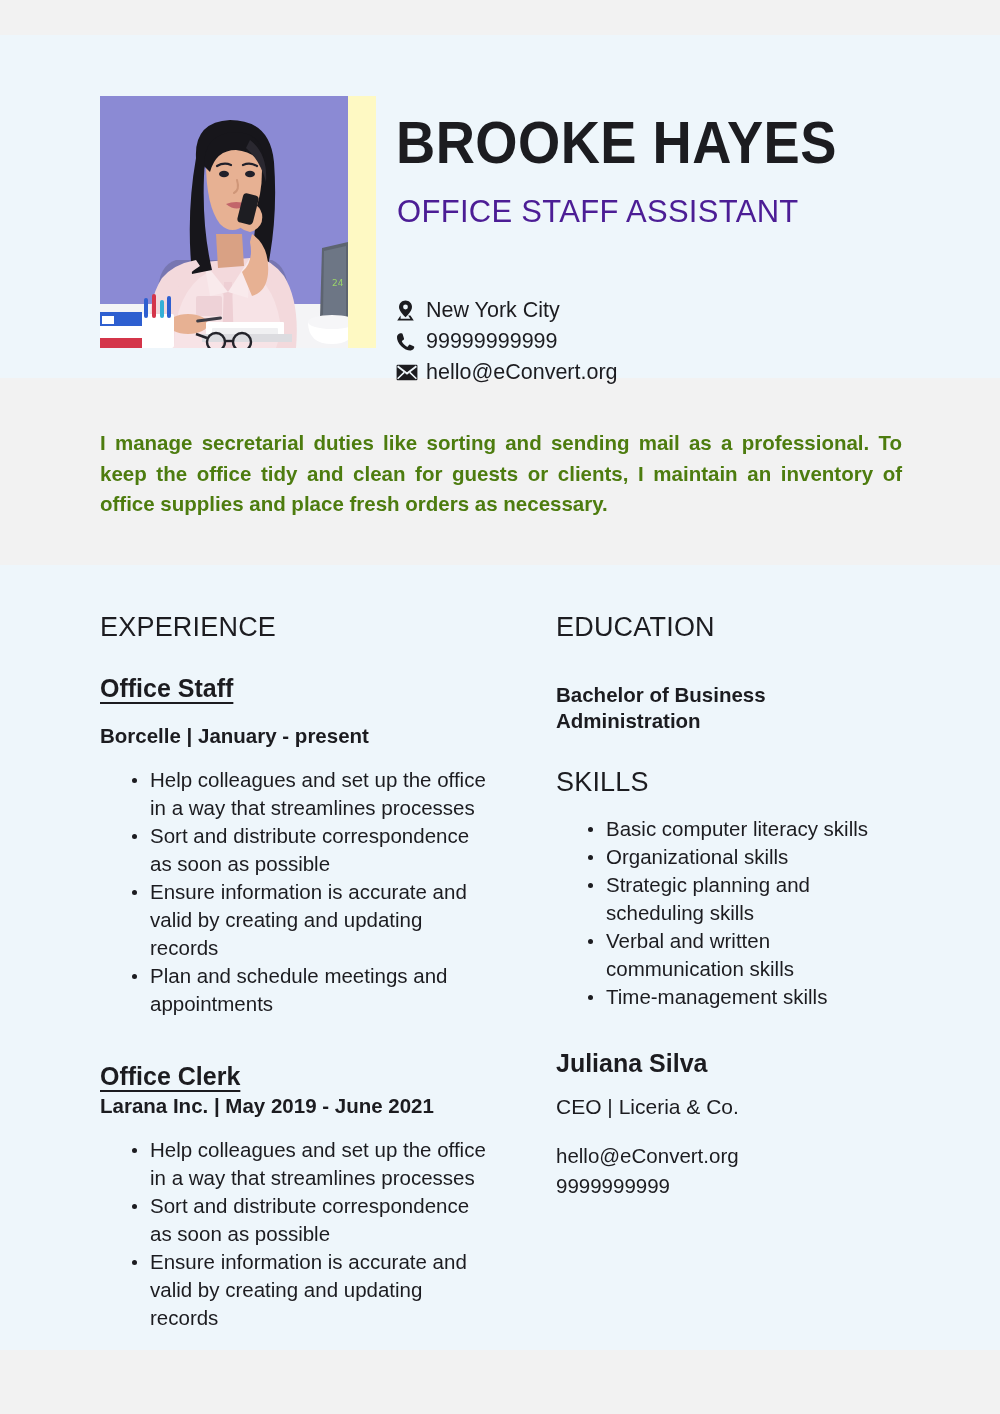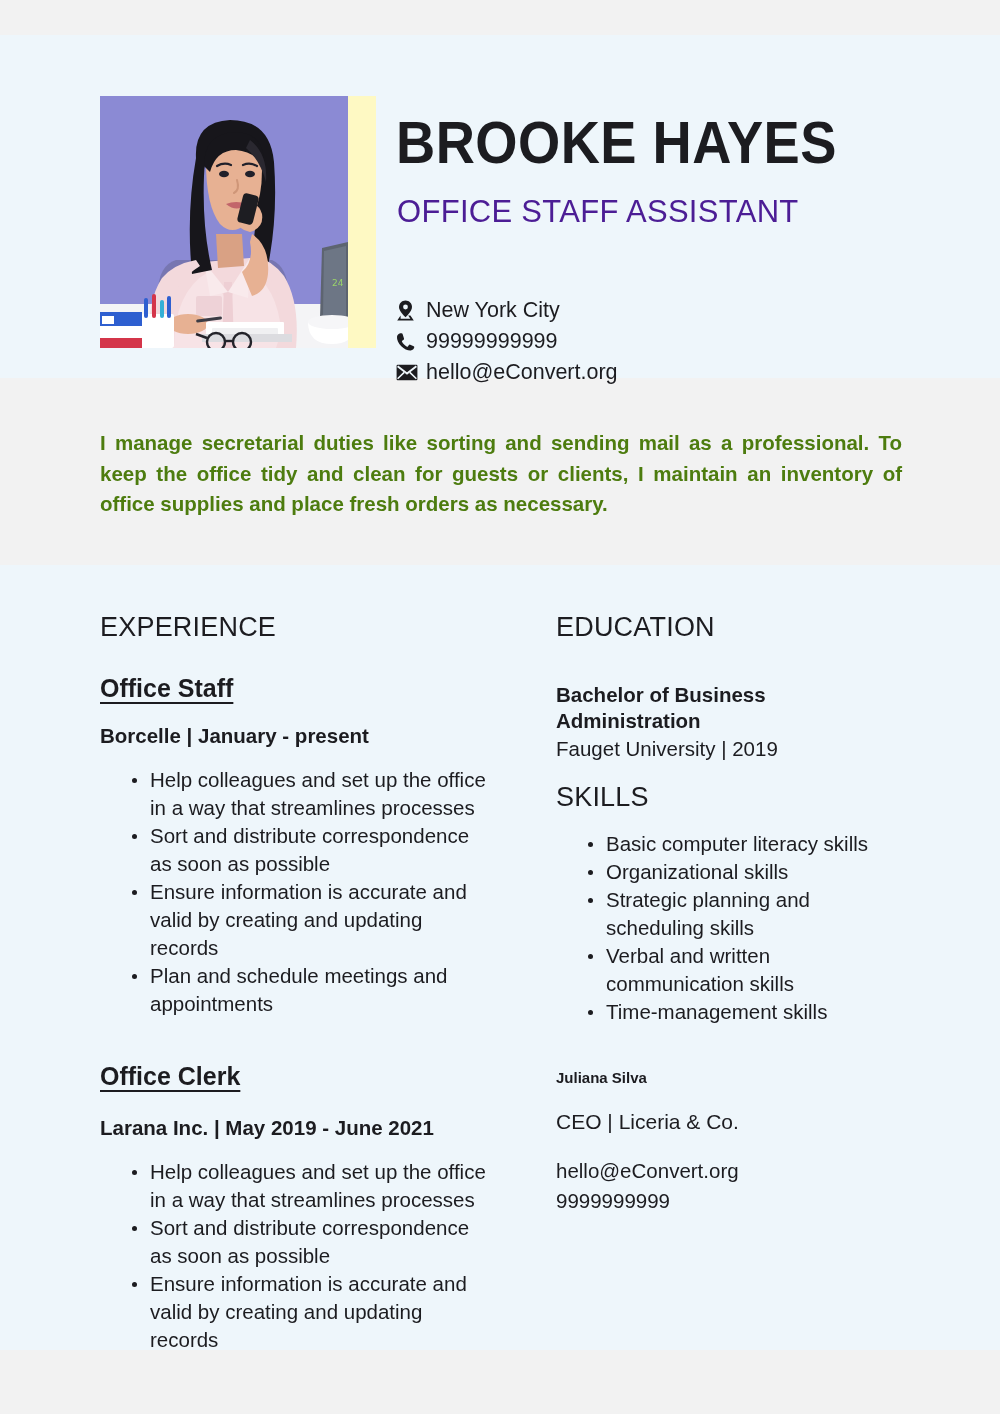--- a/index.html
+++ b/index.html
@@ -192,21 +192,21 @@
     color: #1c1c20;
   }
   .edu-school {
     font-size: 20.5px;
     font-weight: 400;
     line-height: 30px;
     color: #1c1c20;
   }
 
   .ref-name {
-    font-size: 15px;
+    font-size: 25px;
     font-weight: 700;
     line-height: 28px;
     color: #1c1c20;
   }
   .ref-role {
     font-size: 21px;
     font-weight: 400;
     line-height: 28px;
     color: #1c1c20;
   }
@@ -214,25 +214,25 @@
     font-size: 20.5px;
     font-weight: 400;
     line-height: 30px;
     color: #1c1c20;
   }
 
   .mt-exp-title { margin-top: 28px; }
   .mt-meta      { margin-top: 18px; }
   .mt-bullets   { margin-top: 20px; }
   .mt-job2      { margin-top: 42px; }
-  .mt-meta2     { margin-top: 22px; }
+  .mt-meta2     { }
   .mt-bullets2  { margin-top: 26px; }
 
   .mt-edu-body  { margin-top: 38px; }
-  .mt-skills    { margin-top: 16px; }
+  .mt-skills    { margin-top: 31px; }
   .mt-skills-ul { margin-top: 22px; }
   .mt-ref       { margin-top: 38px; }
   .mt-ref-name  { margin-top: 38px; }
   .mt-ref-role  { margin-top: 16px; }
   .mt-ref-mail  { margin-top: 20px; }
 </style>
 </head>
 <body>
 
 <div class="page">
@@ -389,21 +389,20 @@
       </ul>
     </div>
 
   </div>
 
   <div class="col-right">
 
     <div class="sec-title">EDUCATION</div>
     <div class="mt-edu-body">
       <div class="edu-degree">Bachelor of Business Administration</div>
-      <div class="edu-school">Fauget University | 2019</div>
     </div>
 
     <div class="sec-title mt-skills">SKILLS</div>
     <ul class="bullets mt-skills-ul">
       <li>Basic computer literacy skills</li>
       <li>Organizational skills</li>
       <li>Strategic planning and scheduling skills</li>
       <li>Verbal and written communication skills</li>
       <li>Time-management skills</li>
     </ul>

